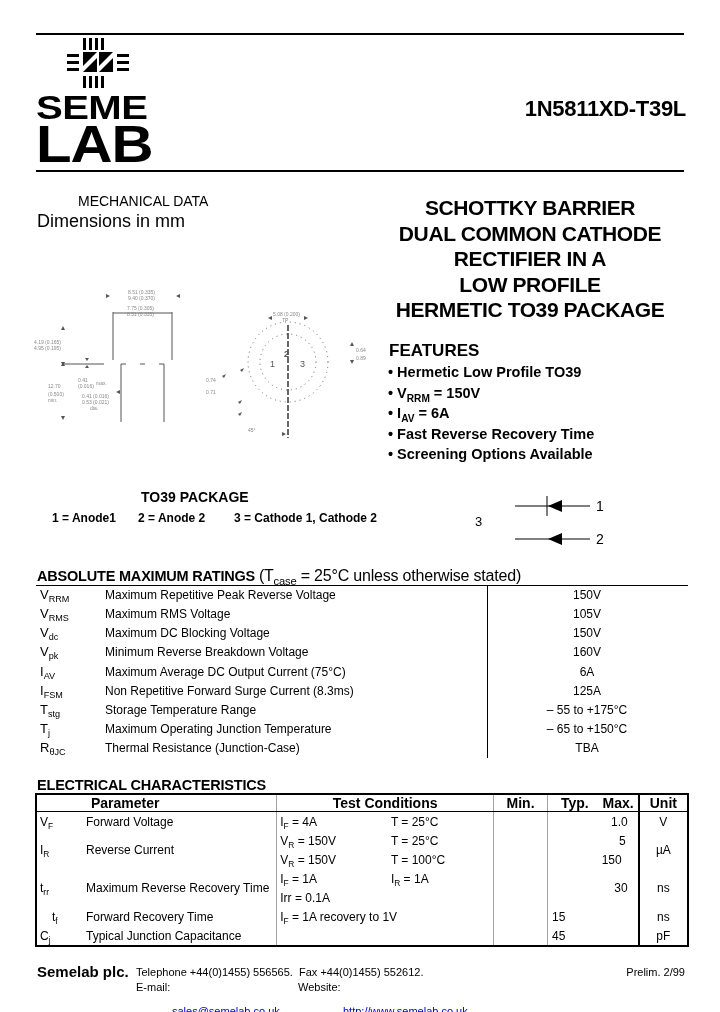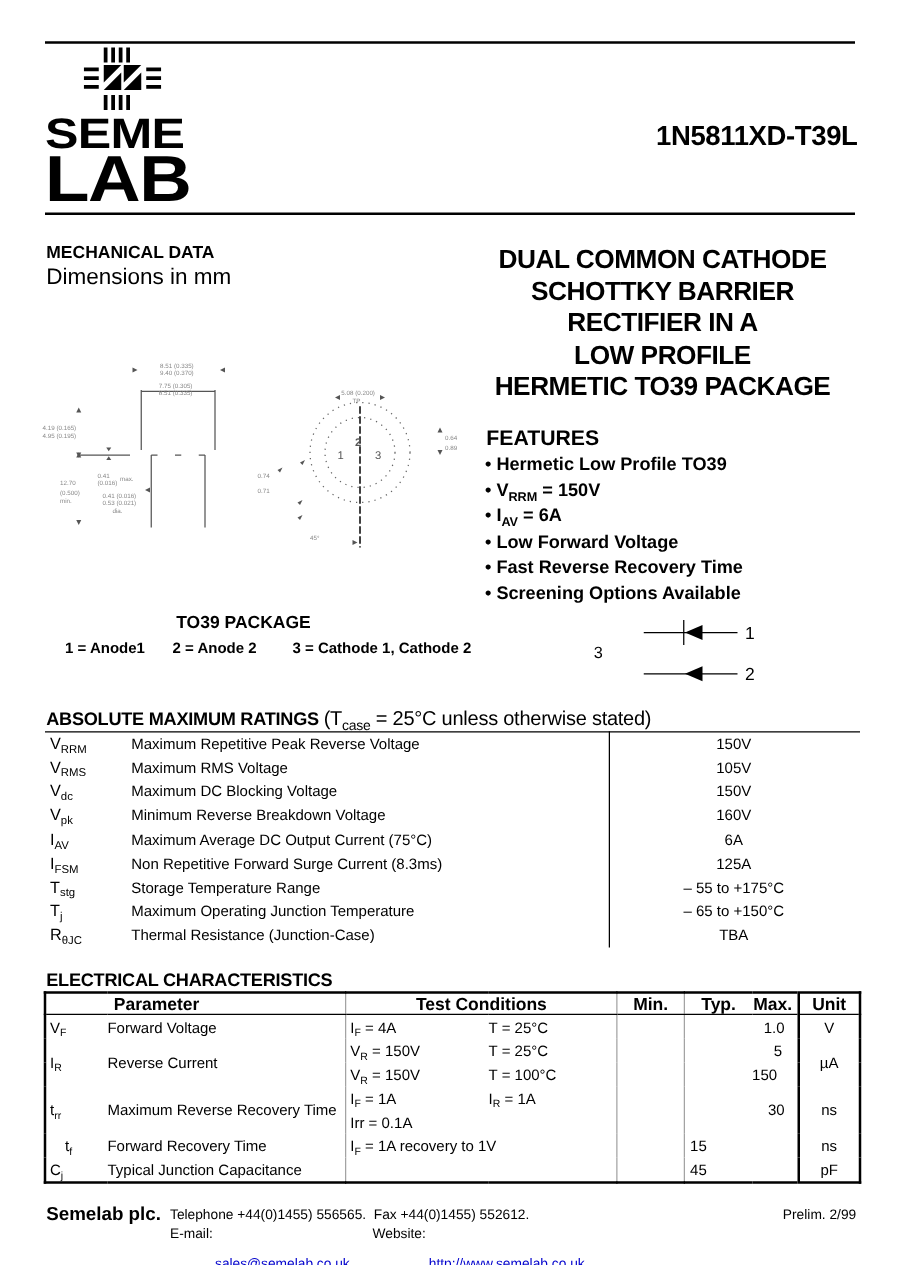--- a/index.html
+++ b/index.html
@@ -9,21 +9,21 @@
   .hr { position:absolute; background:#000; height:2px; }
   sub { font-size:70%; vertical-align:-0.35em; line-height:0; }
 
   
   .logo-bars { display:flex; gap:3px; }
   .logo-bars span { display:block; width:3px; height:12px; background:#000; }
   .logo-word { font-weight:bold; letter-spacing:-1px; line-height:1; }
 
   .part-number { font-weight:bold; font-size:22px; letter-spacing:-0.3px; }
 
-  .mech-title { font-weight:bold; font-size:14px; }
+  .mech-title { font-weight:normal; font-size:14px;margin-left:41px; }
   .mech-sub { font-size:18px; }
 
   .headline { font-weight:bold; font-size:21px; line-height:25.5px; text-align:center; letter-spacing:-0.4px; }
 
   .features-title { font-weight:bold; font-size:17px; }
   .feature { font-weight:bold; font-size:14.5px; line-height:20.5px; white-space:nowrap; }
 
   .pkg-title { font-weight:bold; font-size:14px; }
   .pin-def { font-size:12px; font-weight:bold; }
 
@@ -170,33 +170,32 @@
 </div>
 
 <div class="abs pkg-title" style="left:141px; top:489px;">TO39 PACKAGE</div>
 <div class="abs pin-def" style="left:52px; top:511px; width:340px;">
   <span>1 = Anode1</span>
   <span style="position:absolute; left:86px;">2 = Anode 2</span>
   <span style="position:absolute; left:182px;">3 = Cathode 1, Cathode 2</span>
 </div>
 
 <div class="abs headline" style="left:380px; top:195px; width:300px;">
+  <div>SCHOTTKY BARRIER</div>
   <div>DUAL COMMON CATHODE</div>
-  <div>SCHOTTKY BARRIER</div>
   <div>RECTIFIER IN A</div>
   <div>LOW PROFILE</div>
   <div>HERMETIC TO39 PACKAGE</div>
 </div>
 
 <div class="abs features-title" style="left:389px; top:341px;">FEATURES</div>
 <div class="abs" style="left:388px; top:362px;">
   <div class="feature"><span>•</span> <span>Hermetic Low Profile TO39</span></div>
   <div class="feature"><span>•</span> <span>V</span><sub>RRM</sub><span> = 150V</span></div>
   <div class="feature"><span>•</span> <span>I</span><sub>AV</sub><span> = 6A</span></div>
-  <div class="feature"><span>•</span> <span>Low Forward Voltage</span></div>
   <div class="feature"><span>•</span> <span>Fast Reverse Recovery Time</span></div>
   <div class="feature"><span>•</span> <span>Screening Options Available</span></div>
 </div>
 
 <div class="abs" style="left:470px; top:492px; width:150px; height:60px;">
   <svg width="150" height="60" viewBox="0 0 150 60" style="position:absolute; left:0; top:0;">
     <g stroke="#000" stroke-width="1">
       <line x1="45" y1="14" x2="120" y2="14"></line>
       <line x1="45" y1="47" x2="120" y2="47"></line>
       <line x1="77" y1="4" x2="77" y2="24"></line>

